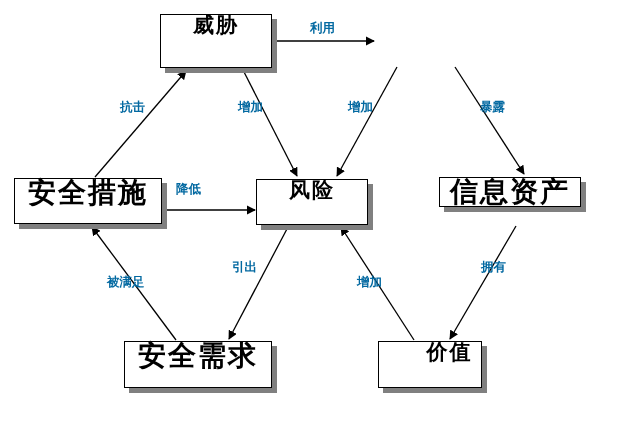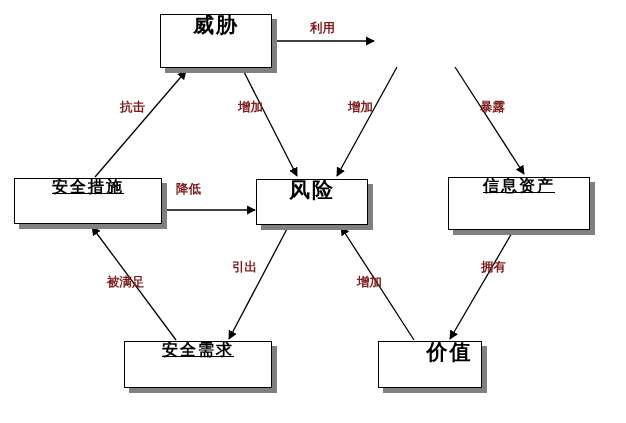--- a/index.html
+++ b/index.html
@@ -22,26 +22,26 @@
     z-index:5;
   }
   .node .nlabel{
     font-size:21px;
     font-weight:700;
     color:#000000;
     letter-spacing:2px;
     line-height:1;
     white-space:nowrap;
   }
-  .node.small .nlabel{font-size:16px;text-decoration:underline;}
+  .node.small .nlabel{font-size:28px;}
   .edge-label{
     position:absolute;
     font-size:12.5px;
     font-weight:700;
-    color:#7f1d1d;
+    color:#0369a1;
     white-space:nowrap;
     line-height:1;
     letter-spacing:0px;
     z-index:6;
     background:transparent;
   }
 </style>
 </head>
 <body>
 
@@ -83,21 +83,21 @@
 
 
   <div class="node small" style="left:14px;top:178px;width:148px;height:46px;">
     <span class="nlabel">安全措施</span>
   </div>
 
   <div class="node" style="left:256px;top:179px;width:112px;height:46px;">
     <span class="nlabel">风险</span>
   </div>
 
-  <div class="node small" style="left:448px;top:177px;width:142px;height:53px;">
+  <div class="node small" style="left:439px;top:177px;width:142px;height:30px;">
     <span class="nlabel">信息资产</span>
   </div>
 
   <div class="node small" style="left:124px;top:341px;width:148px;height:47px;">
     <span class="nlabel">安全需求</span>
   </div>
 
   <div class="node" style="left:378px;top:341px;width:104px;height:47px;padding-left:39px;">
     <span class="nlabel">价值</span>
   </div>

